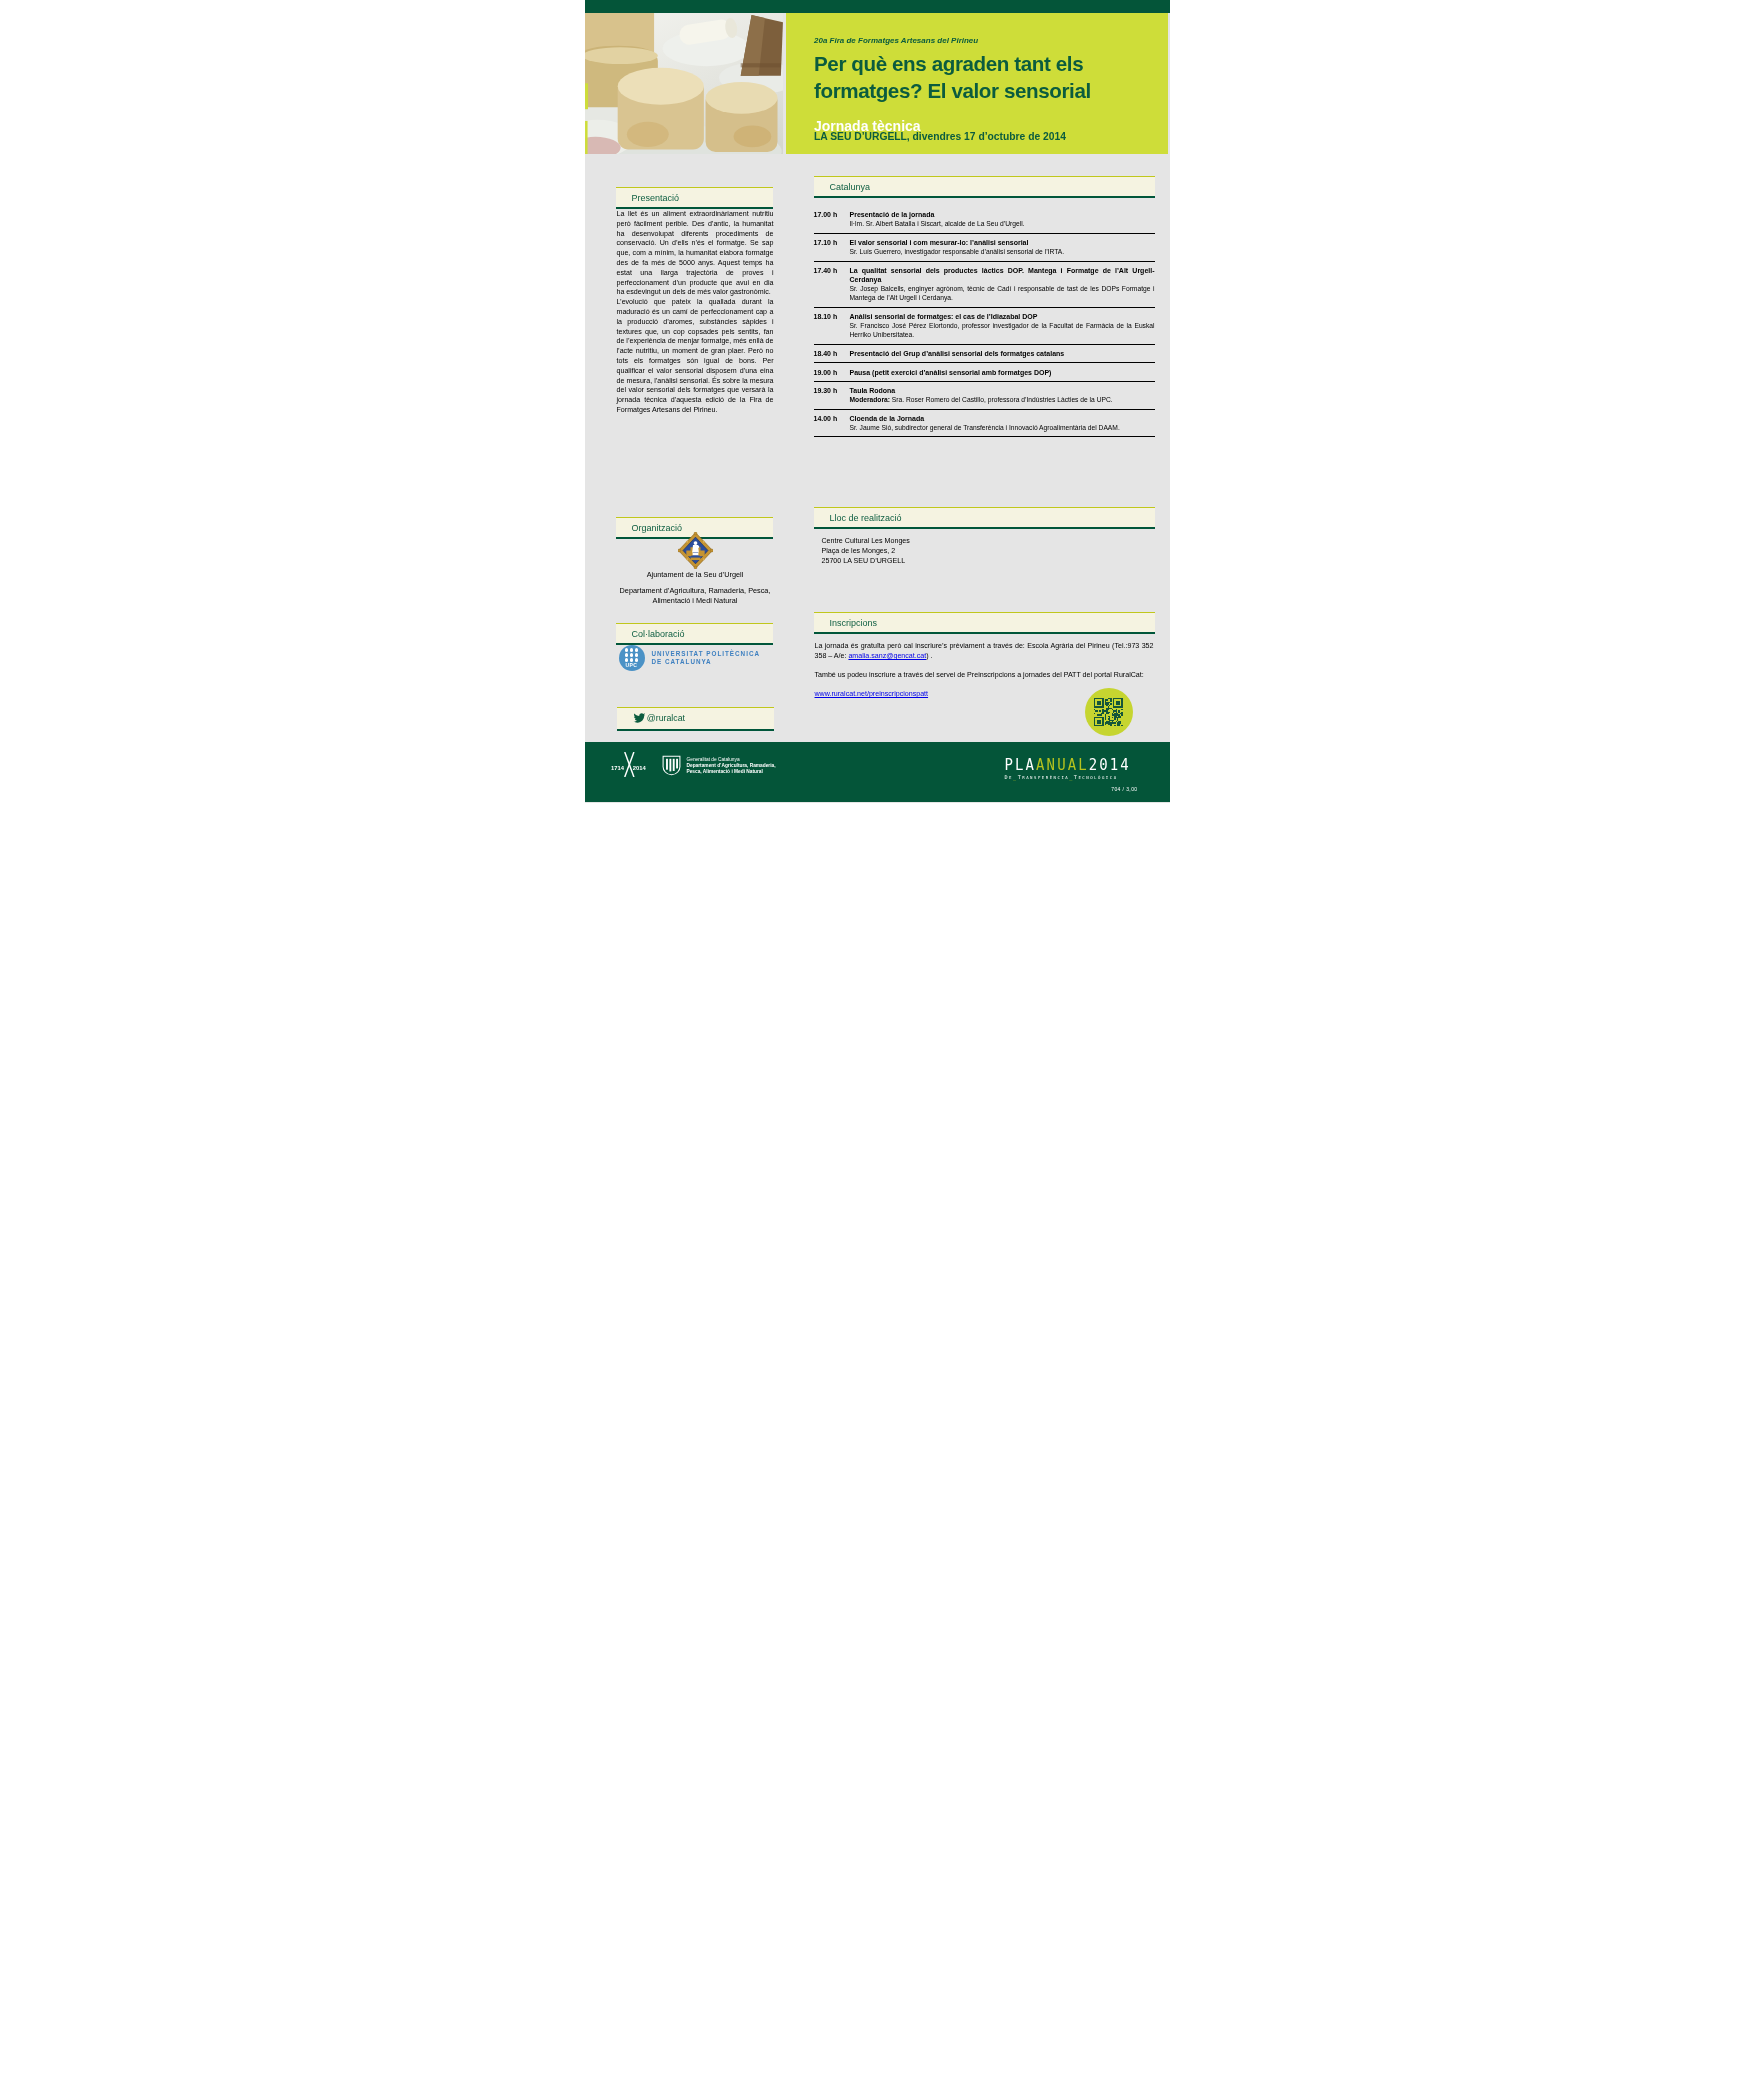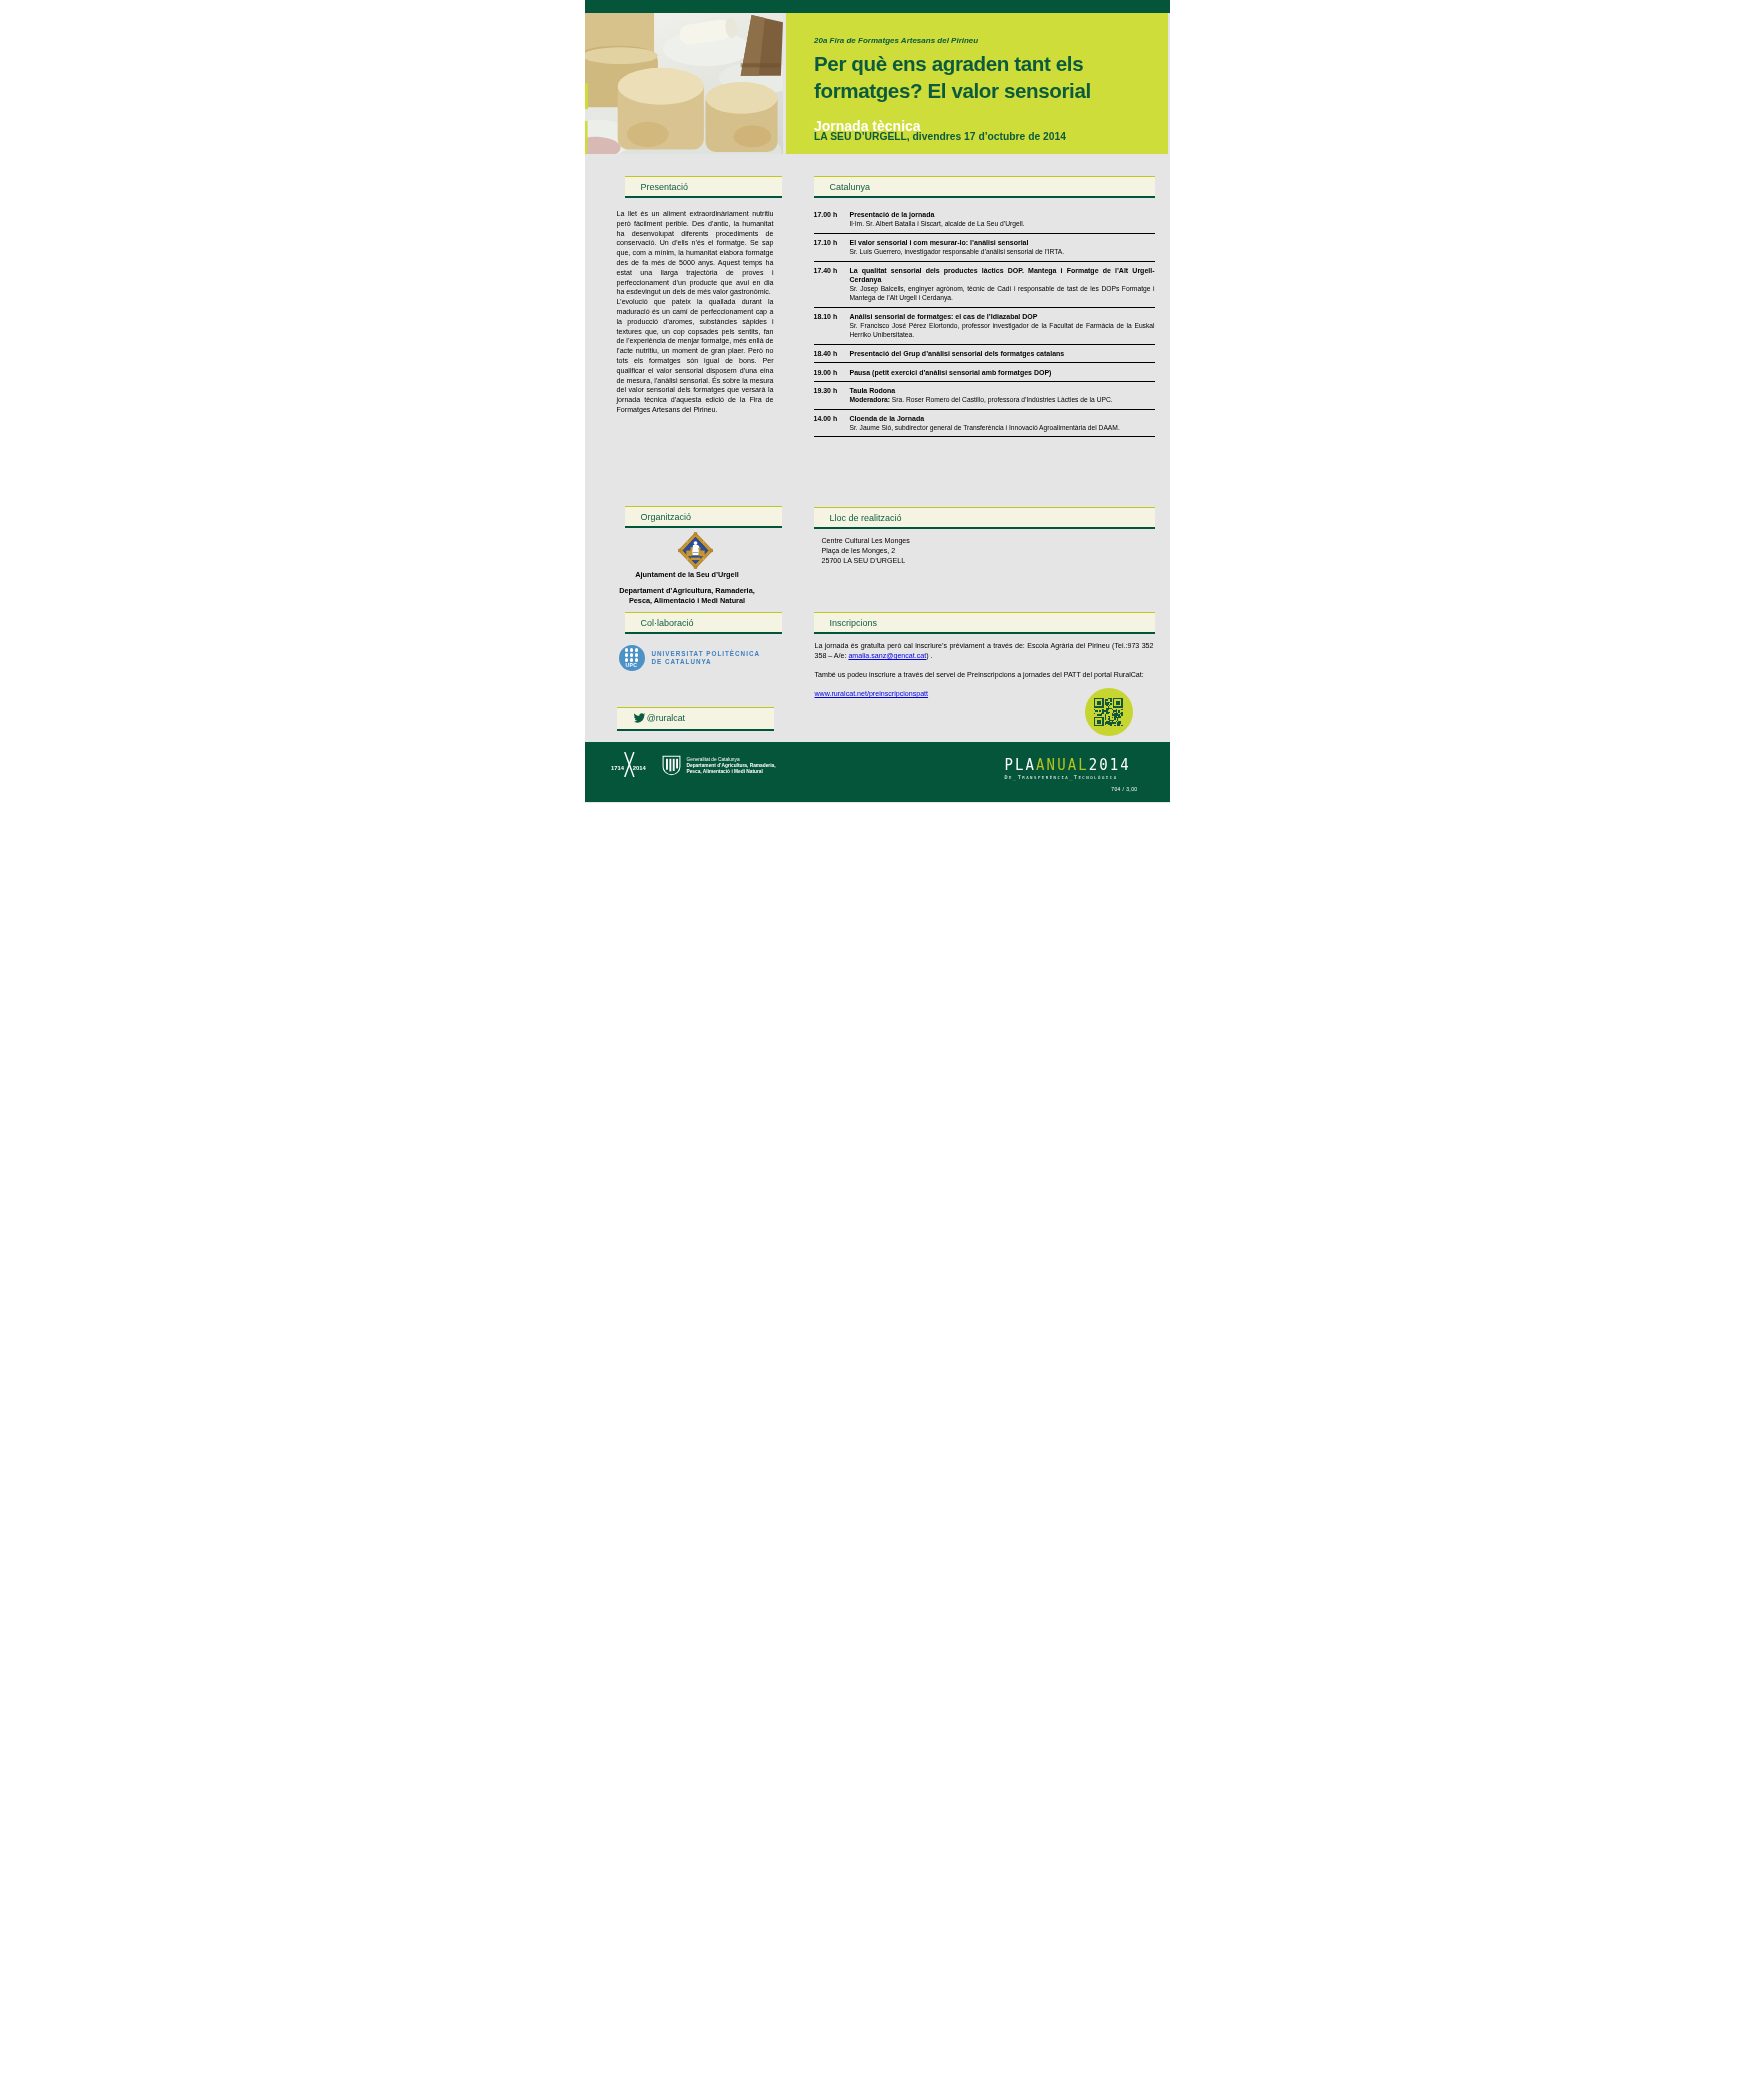--- a/index.html
+++ b/index.html
@@ -12,27 +12,27 @@
   .banner{position:absolute;left:201px;top:12.6px;width:382px;height:141px;background:#cedd39;}
   .eyebrow{position:absolute;left:28.5px;top:23px;font-size:8px;font-weight:bold;font-style:italic;color:#0b5c3e;}
   .main-title{position:absolute;left:28.5px;top:37px;width:340px;font-size:20.6px;line-height:27px;font-weight:bold;color:#0b5c3e;letter-spacing:-0.4px;}
   .jornada{position:absolute;left:28.5px;top:105px;font-size:14px;font-weight:bold;color:#ffffff;}
   .dateline{position:absolute;left:28.5px;top:118px;font-size:10.3px;font-weight:bold;color:#0b5c3e;text-align:right;}
 
   
   .sec{position:absolute;box-sizing:border-box;height:22px;background:#f5f3e1;border-top:1.7px solid #c0c71c;border-bottom:2.5px solid #00563a;display:flex;align-items:center;padding-left:16px;}
   .sec .t{font-size:9px;color:#116044;}
 
-  .colL{left:40px;width:157px;}
+  .colL{left:31px;width:157px;margin-top:11px;}
   .colR{left:229px;width:341px;}
 
   
   .pres-body{position:absolute;left:32px;top:210px;width:157px;font-size:7.1px;line-height:9.8px;color:#000;text-align:justify;white-space:pre-line;}
   .coat{position:absolute;left:93px;top:532px;width:35px;height:37px;}
-  .center-bold{position:absolute;left:24px;width:157px;text-align:center;font-weight:bold;color:#000;}
+  .center-bold{position:absolute;left:32px;width:157px;text-align:center;font-weight:normal;color:#000;}
   .ajuntament{top:570px;font-size:7.3px;}
   .departament{top:586px;font-size:7.3px;line-height:10px;}
 
   .upc{position:absolute;left:34px;top:645px;width:156px;height:27px;}
   .upc-circle{position:absolute;left:0;top:0;width:26px;height:26px;border-radius:50%;background:#4b92c6;display:flex;flex-direction:column;align-items:center;justify-content:center;}
   .upc-dots{display:grid;grid-template-columns:repeat(3,3.8px);grid-gap:1.3px;margin-bottom:0.4px;}
   .upc-dots i{width:3.8px;height:3.8px;border-radius:50%;background:#fff;}
   .upc-abbr{color:#fff;font-size:5px;font-weight:bold;letter-spacing:0.4px;}
   .upc-text{position:absolute;left:33px;top:5px;color:#3c7fc0;font-weight:bold;font-size:6.3px;letter-spacing:1px;line-height:8.4px;}
 

